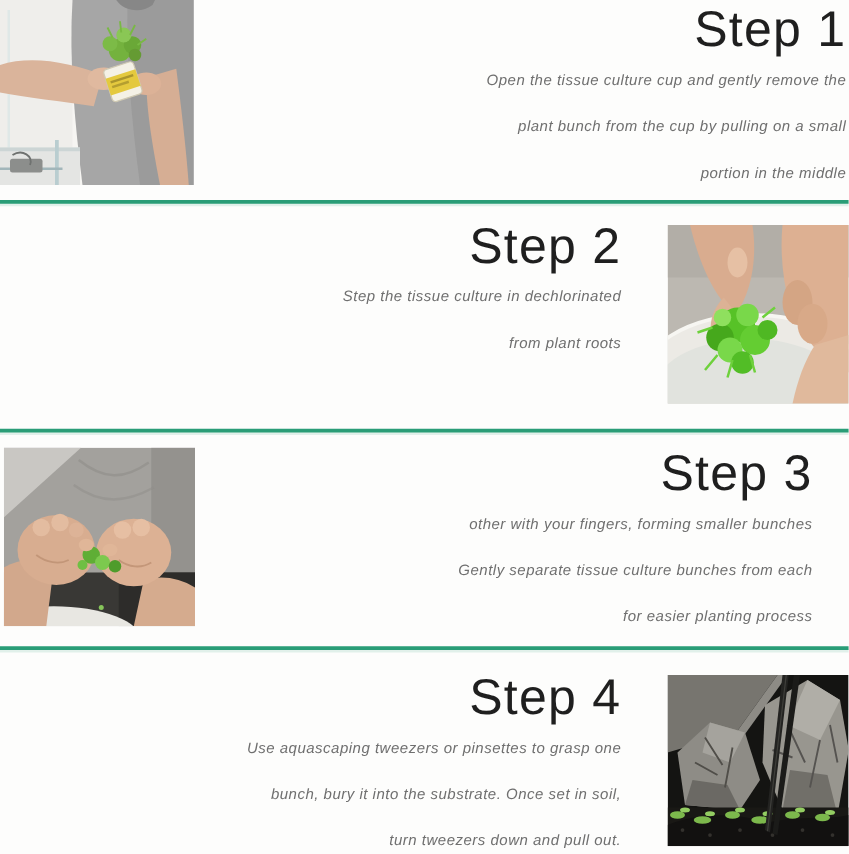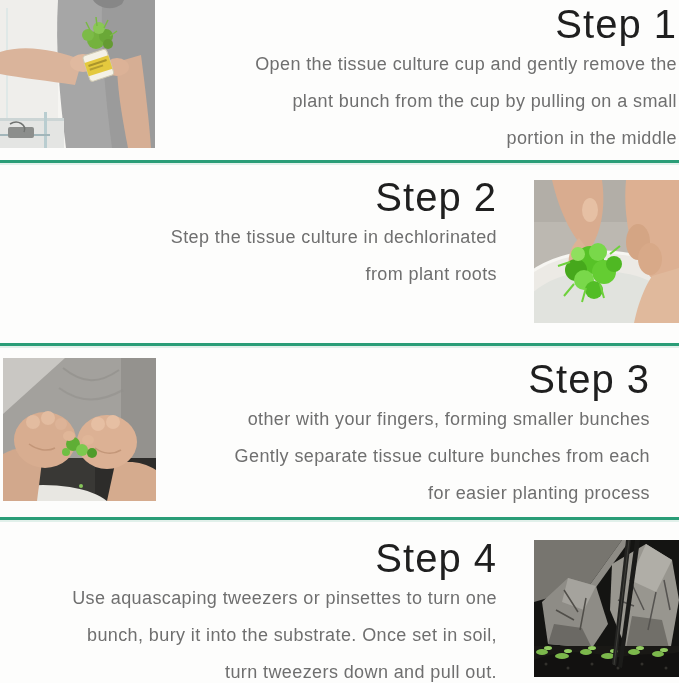--- a/index.html
+++ b/index.html
@@ -50,25 +50,26 @@
   .title{
     margin:0;
     font-size:40px;
     line-height:44px;
     font-weight:500;
     letter-spacing:1px;
     color:var(--title-color);
   }
   .line{
     margin:0;
-    font-size:18px;
+    font-size:12px;
     line-height:37px;
     letter-spacing:0.4px;
     color:var(--body-color);
     white-space:nowrap;
+    font-style:italic;
   }
 </style>
 </head>
 <body>
 
 <div class="page">
 
   <section class="step s1">
     <figure class="photo" aria-label="Hands of a person in a gray shirt opening a small tissue culture cup with a yellow label and green plants on top">
       <svg width="155" height="148" viewBox="0 0 155 148" xmlns="http://www.w3.org/2000/svg">
@@ -235,19 +236,19 @@
               <ellipse cx="130" cy="110" rx="4" ry="2"></ellipse>
             </g>
         </g>
         <polygon points="92,0 97,0 82,126 78,124" fill="#232321"></polygon>
         <polygon points="101,0 106,0 88,128 84,127" fill="#1b1b19"></polygon>
         <line x1="95" y1="0" x2="80" y2="125" stroke="#3e3e3a" stroke-width="1"></line>
       </svg>
     </figure>
     <div class="content">
       <h2 class="title">Step 4</h2>
-      <p class="line">Use aquascaping tweezers or pinsettes to turn one</p>
+      <p class="line">Use aquascaping tweezers or pinsettes to grasp one</p>
       <p class="line">bunch, bury it into the substrate. Once set in soil,</p>
       <p class="line">turn tweezers down and pull out.</p>
     </div>
   </section>
 
 </div>
 
 </body></html>

